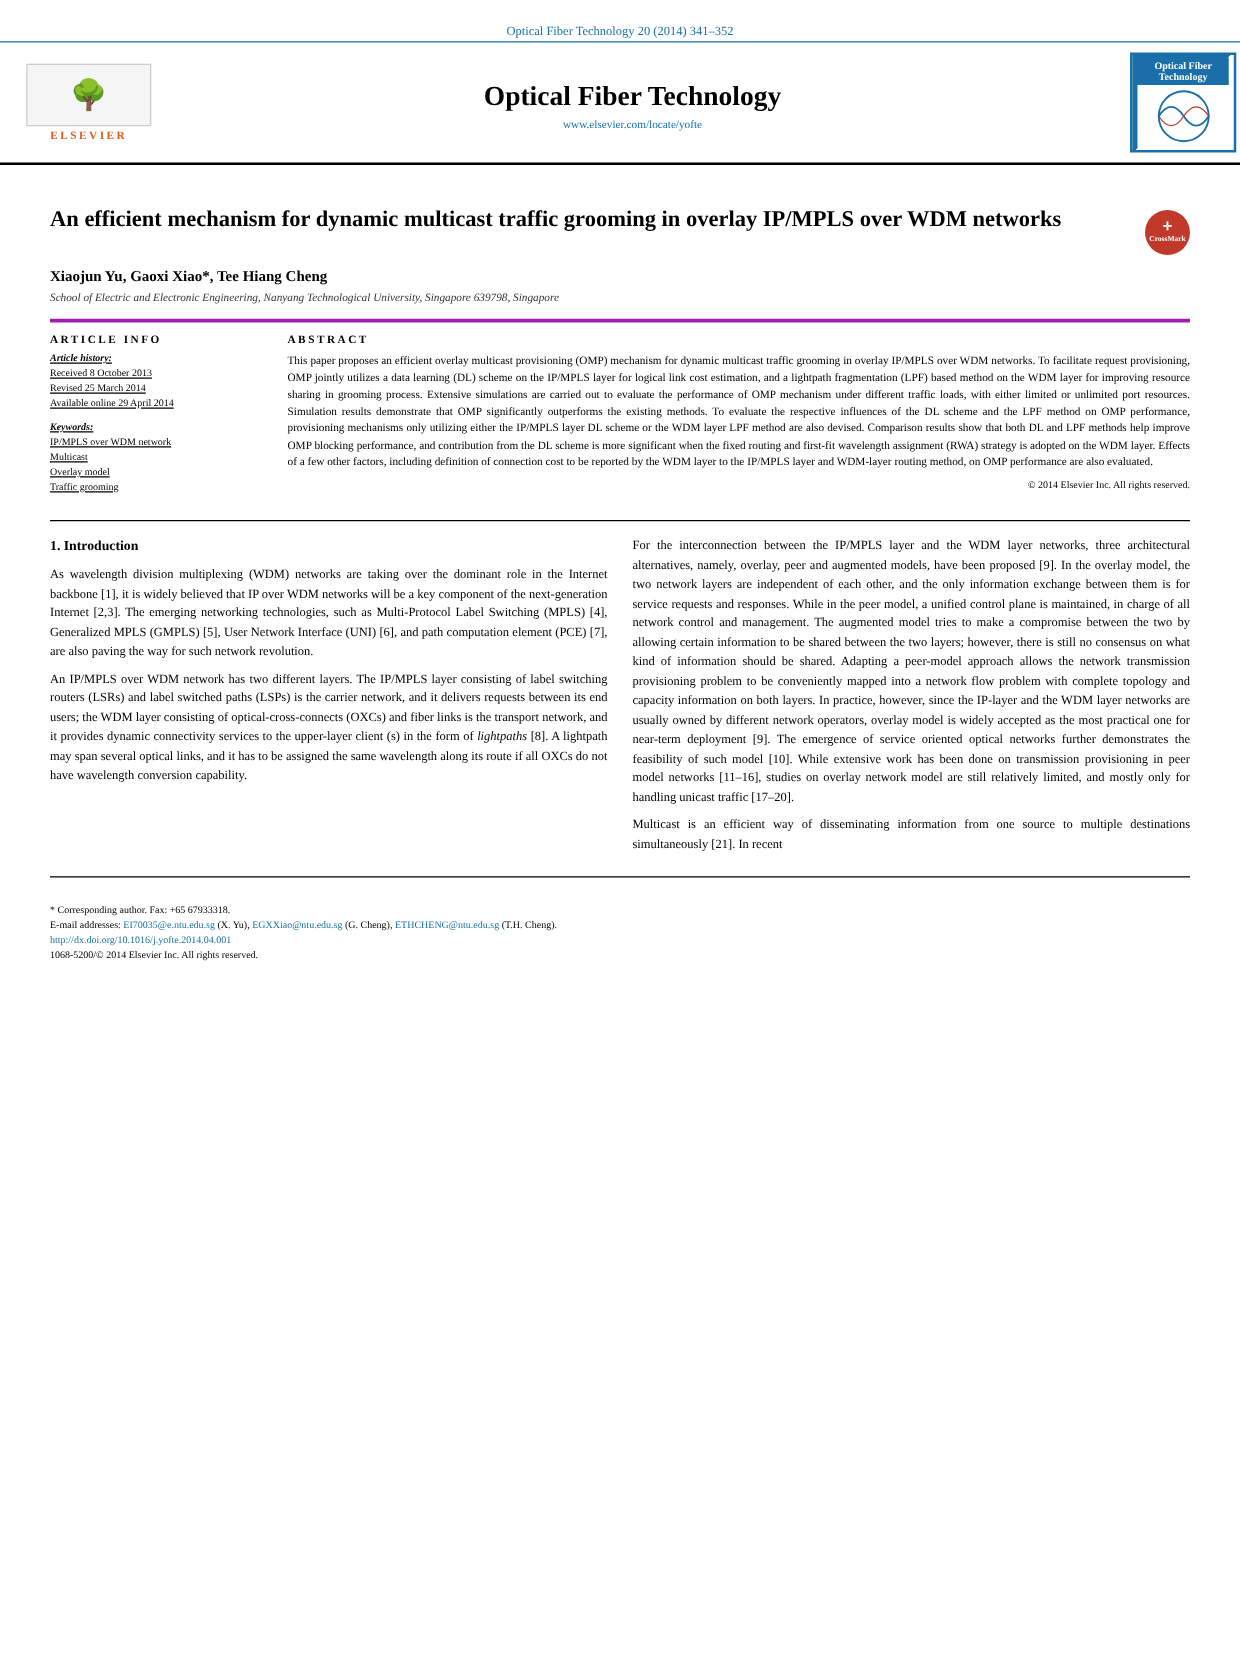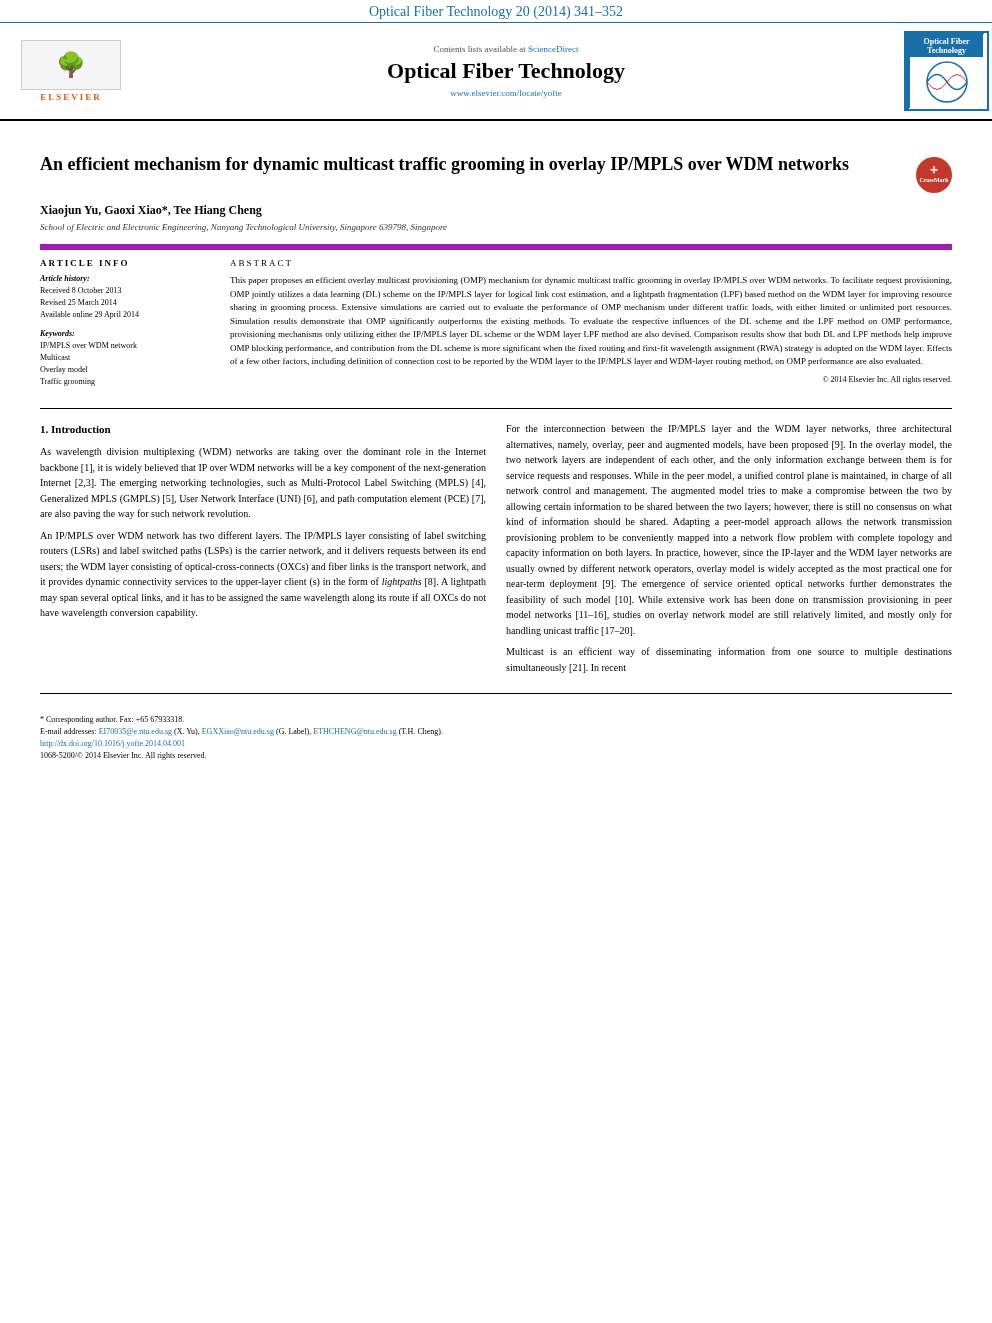--- a/index.html
+++ b/index.html
@@ -8,22 +8,22 @@
       font-family: 'Times New Roman', Times, serif;
       font-size: 10px;
       color: #000;
       width: 992px;
       min-height: 1323px;
     }
 
     
     .journal-ref-bar {
       text-align: center;
-      padding: 4px 0 2px;
-      font-size: 14px;
+      padding: 20px 0 2px;
+      font-size: 10px;
       color: #1a6fa8;
       border-bottom: 1px solid #1a6fa8;
     }
 
     
     .header-area {
       display: flex;
       align-items: center;
       padding: 8px 16px;
       border-bottom: 2px solid #000;
@@ -173,36 +173,37 @@
       font-style: italic;
       color: #333;
       margin-bottom: 12px;
     }
 
     
     .info-section {
       display: flex;
       gap: 20px;
       margin-bottom: 12px;
-      border-top: 6px solid #a21caf;
+      border-top: 3px solid #a21caf;
       padding-top: 8px;
     }
     .article-info {
       width: 170px;
       flex-shrink: 0;
     }
     .article-info-title {
       font-size: 9px;
       letter-spacing: 2px;
       font-weight: bold;
       margin-bottom: 6px;
       color: #000;
     }
     .article-info-subsection {
       margin-bottom: 8px;
+      text-decoration: underline;
     }
     .article-info-sub-title {
       font-size: 8px;
       font-style: italic;
       font-weight: bold;
       color: #000;
       margin-bottom: 2px;
     }
     .article-info-line {
       font-size: 8px;
@@ -213,21 +214,21 @@
       font-size: 8px;
       color: #000;
       line-height: 1.5;
     }
     .abstract-section {
       flex: 1;
     }
     .abstract-title {
       font-size: 9px;
       letter-spacing: 2px;
-      font-weight: normal;
+      font-weight: bold;
       margin-bottom: 6px;
       color: #000;
     }
     .abstract-text {
       font-size: 9px;
       line-height: 1.5;
       color: #000;
       text-align: justify;
     }
     .copyright-line {
@@ -302,24 +303,20 @@
   <div class="header-left-logo">
     <div class="elsevier-logo">
       <div class="elsevier-box">
         <span class="elsevier-tree">🌳</span>
       </div>
       <div class="elsevier-text">ELSEVIER</div>
     </div>
   </div>
 
   <div class="header-center">
-    <div class="sciencedirect-line">
-      <span>Contents lists available at</span>
-      <a class="sciencedirect-link">ScienceDirect</a>
-    </div>
     <div class="journal-title">Optical Fiber Technology</div>
     <div class="journal-url">www.elsevier.com/locate/yofte</div>
   </div>
 
   <div class="header-right-logo">
     <div class="right-logo-box">
       <div class="right-logo-title">Optical Fiber<br>Technology</div>
       <div class="right-logo-inner">
         <svg width="60" height="50" viewBox="0 0 60 50">
           <circle cx="30" cy="25" r="20" fill="none" stroke="#1a6fa8" stroke-width="1.5"></circle>
@@ -403,21 +400,21 @@
     </div>
   </div>
 
   <div class="footer-section">
     <div class="footnote-line">* Corresponding author. Fax: +65 67933318.</div>
     <div class="footnote-line">
       <span>E-mail addresses:</span>
       <a class="footnote-link">EI70035@e.ntu.edu.sg</a>
       <span>(X. Yu),</span>
       <a class="footnote-link">EGXXiao@ntu.edu.sg</a>
-      <span>(G. Label),</span>
+      <span>(G. Cheng),</span>
       <a class="footnote-link">ETHCHENG@ntu.edu.sg</a>
       <span>(T.H. Cheng).</span>
     </div>
     <div class="footnote-line">
       <a class="footnote-link">http://dx.doi.org/10.1016/j.yofte.2014.04.001</a>
     </div>
     <div class="footnote-line">1068-5200/© 2014 Elsevier Inc. All rights reserved.</div>
   </div>
 
 </div>

